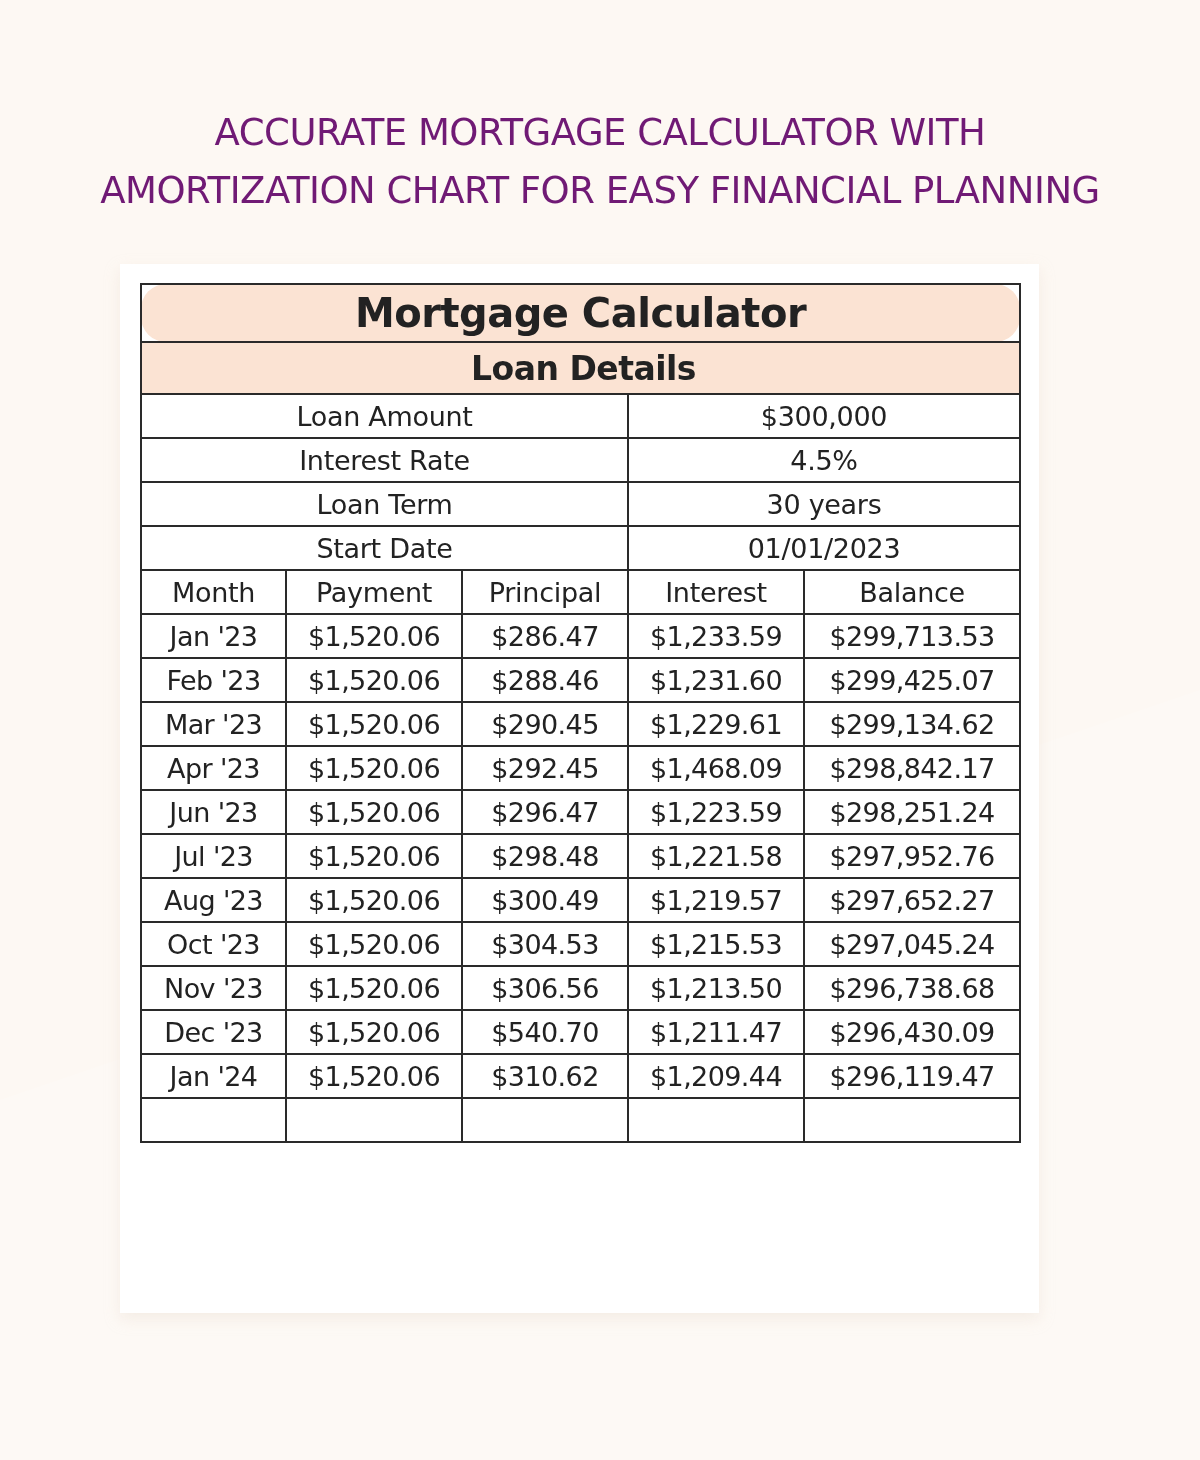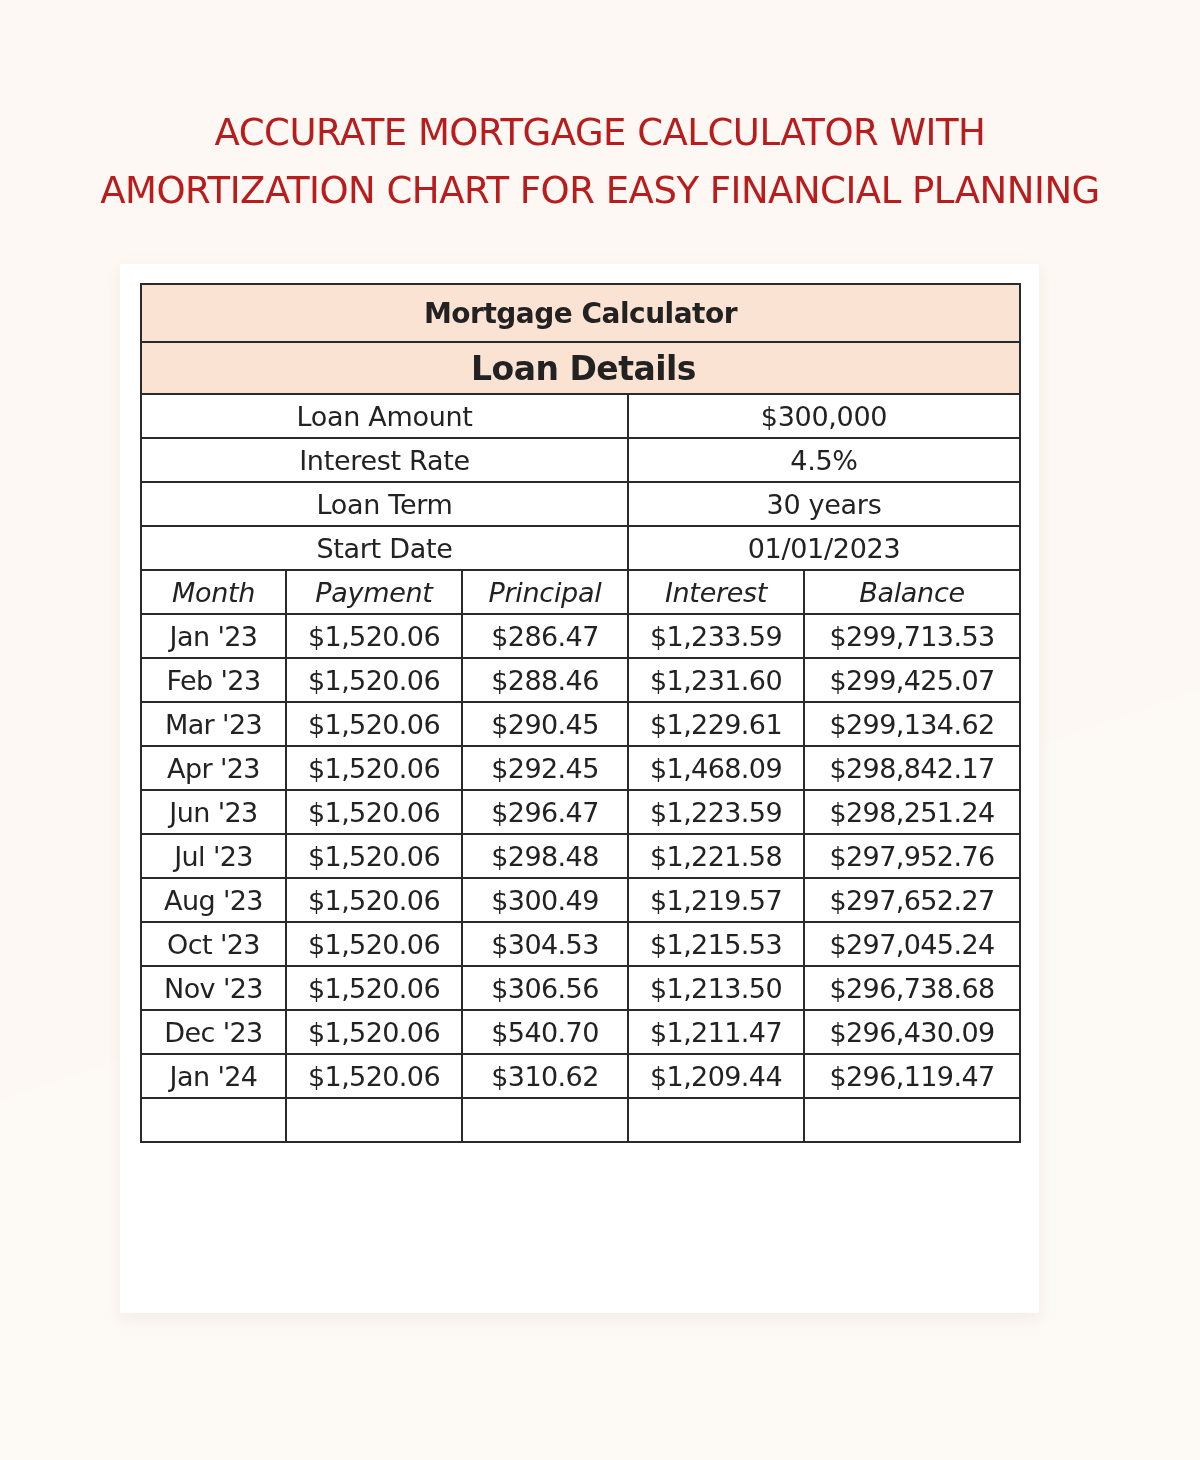--- a/index.html
+++ b/index.html
@@ -20,21 +20,21 @@
       width: 1200px; height: 1460px;
       background: #fdf8f3;
       clip-path: polygon(0 0, 100% 0, 100% 690px, 0 1100px);
     }
     .page-title {
       position: absolute;
       left: 0;
       top: 104px;
       width: 1200px;
       text-align: center;
-      color: #b91c1c;
+      color: #701a75;
       font-size: 37px;
       line-height: 58px;
       letter-spacing: -0.5px;
       font-family: "DejaVu Sans", sans-serif;
       font-weight: normal;
     }
     .card {
       position: absolute;
       left: 120px;
       top: 264px;
@@ -57,43 +57,43 @@
       border: 2px solid #2a2a2a;
       padding: 0;
       text-align: center;
       vertical-align: middle;
       overflow: hidden;
       white-space: nowrap;
     }
     .row-title td {
       background: #fbe3d3;
       height: 56px;
-      font-size: 28px;
+      font-size: 40px;
       font-weight: bold;
       letter-spacing: -0.5px;
+      border-radius: 25px;
     }
     .row-section td {
       background: #fbe3d3;
       height: 50px;
       font-size: 33px;
       font-weight: bold;
       text-align: center;
       padding-left: 6px !important;
       letter-spacing: -0.5px;
     }
     .row-detail td {
       height: 42px;
       font-size: 27px;
       letter-spacing: -0.3px;
     }
     .row-head td {
       height: 42px;
       font-size: 27px;
       letter-spacing: -0.3px;
-      font-style: italic;
     }
     .row-data td {
       height: 42px;
       font-size: 27px;
       letter-spacing: -0.6px;
     }
     .row-empty td {
       height: 42px;
     }
   </style>

